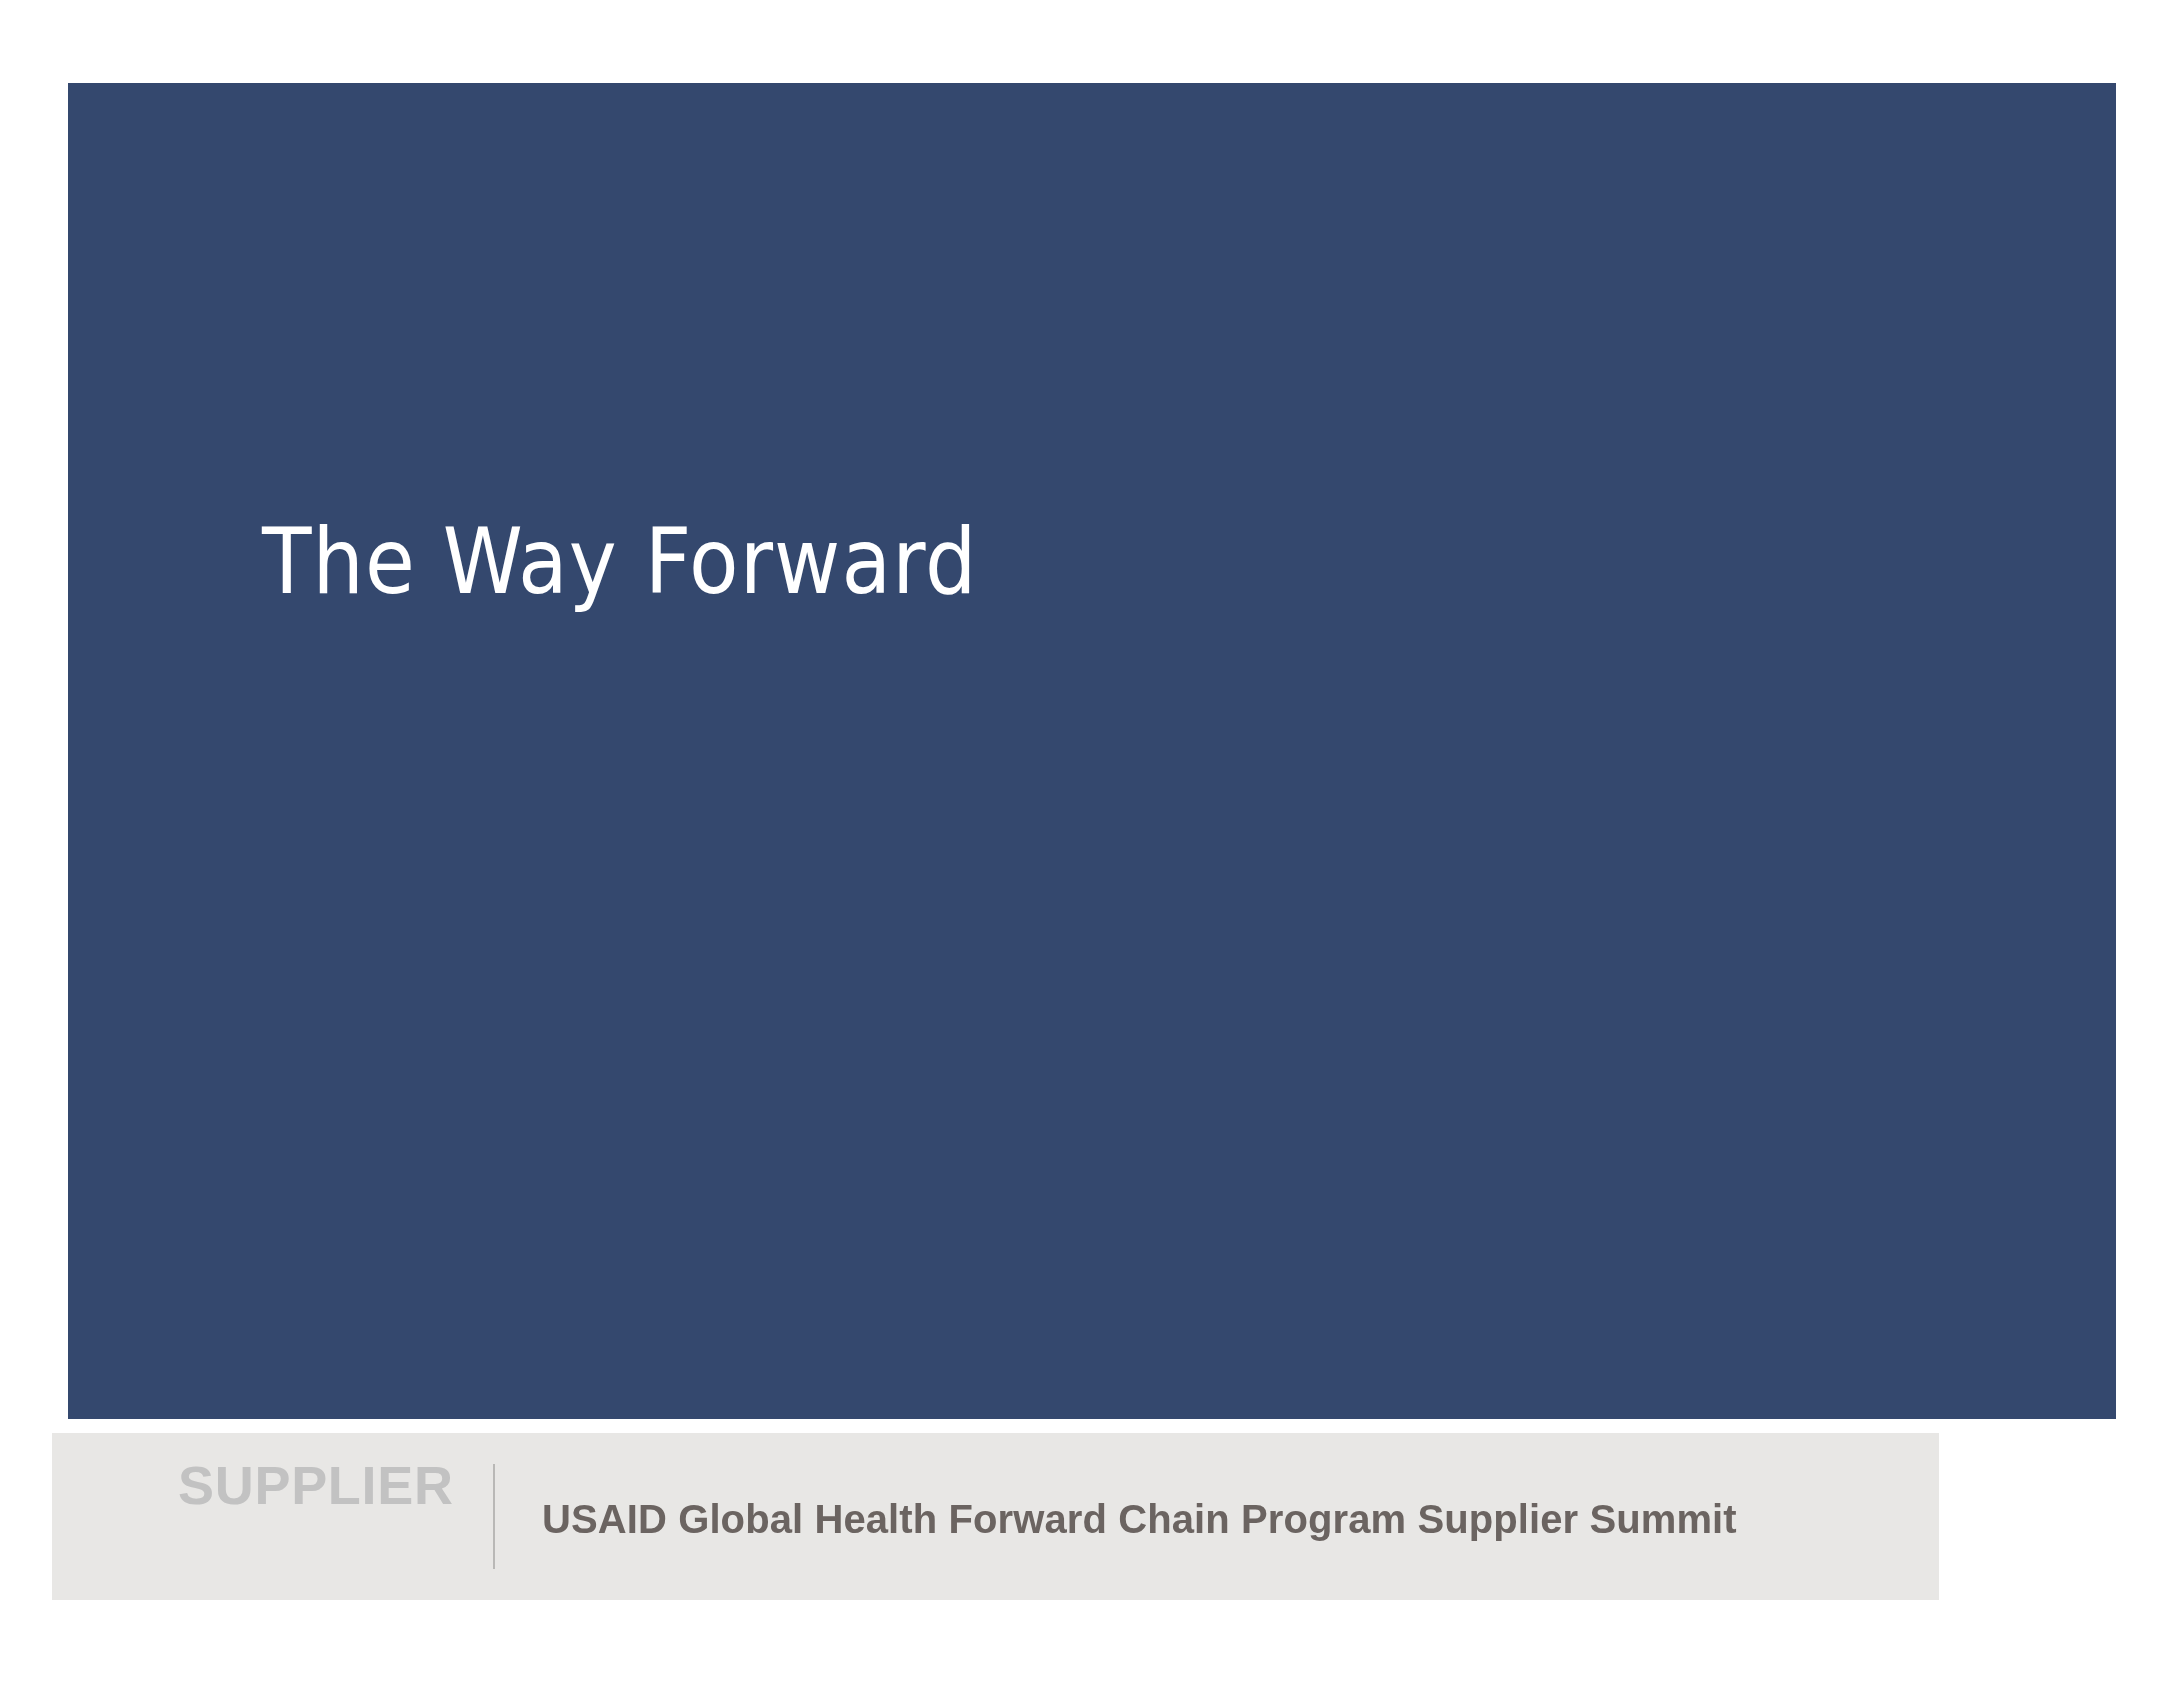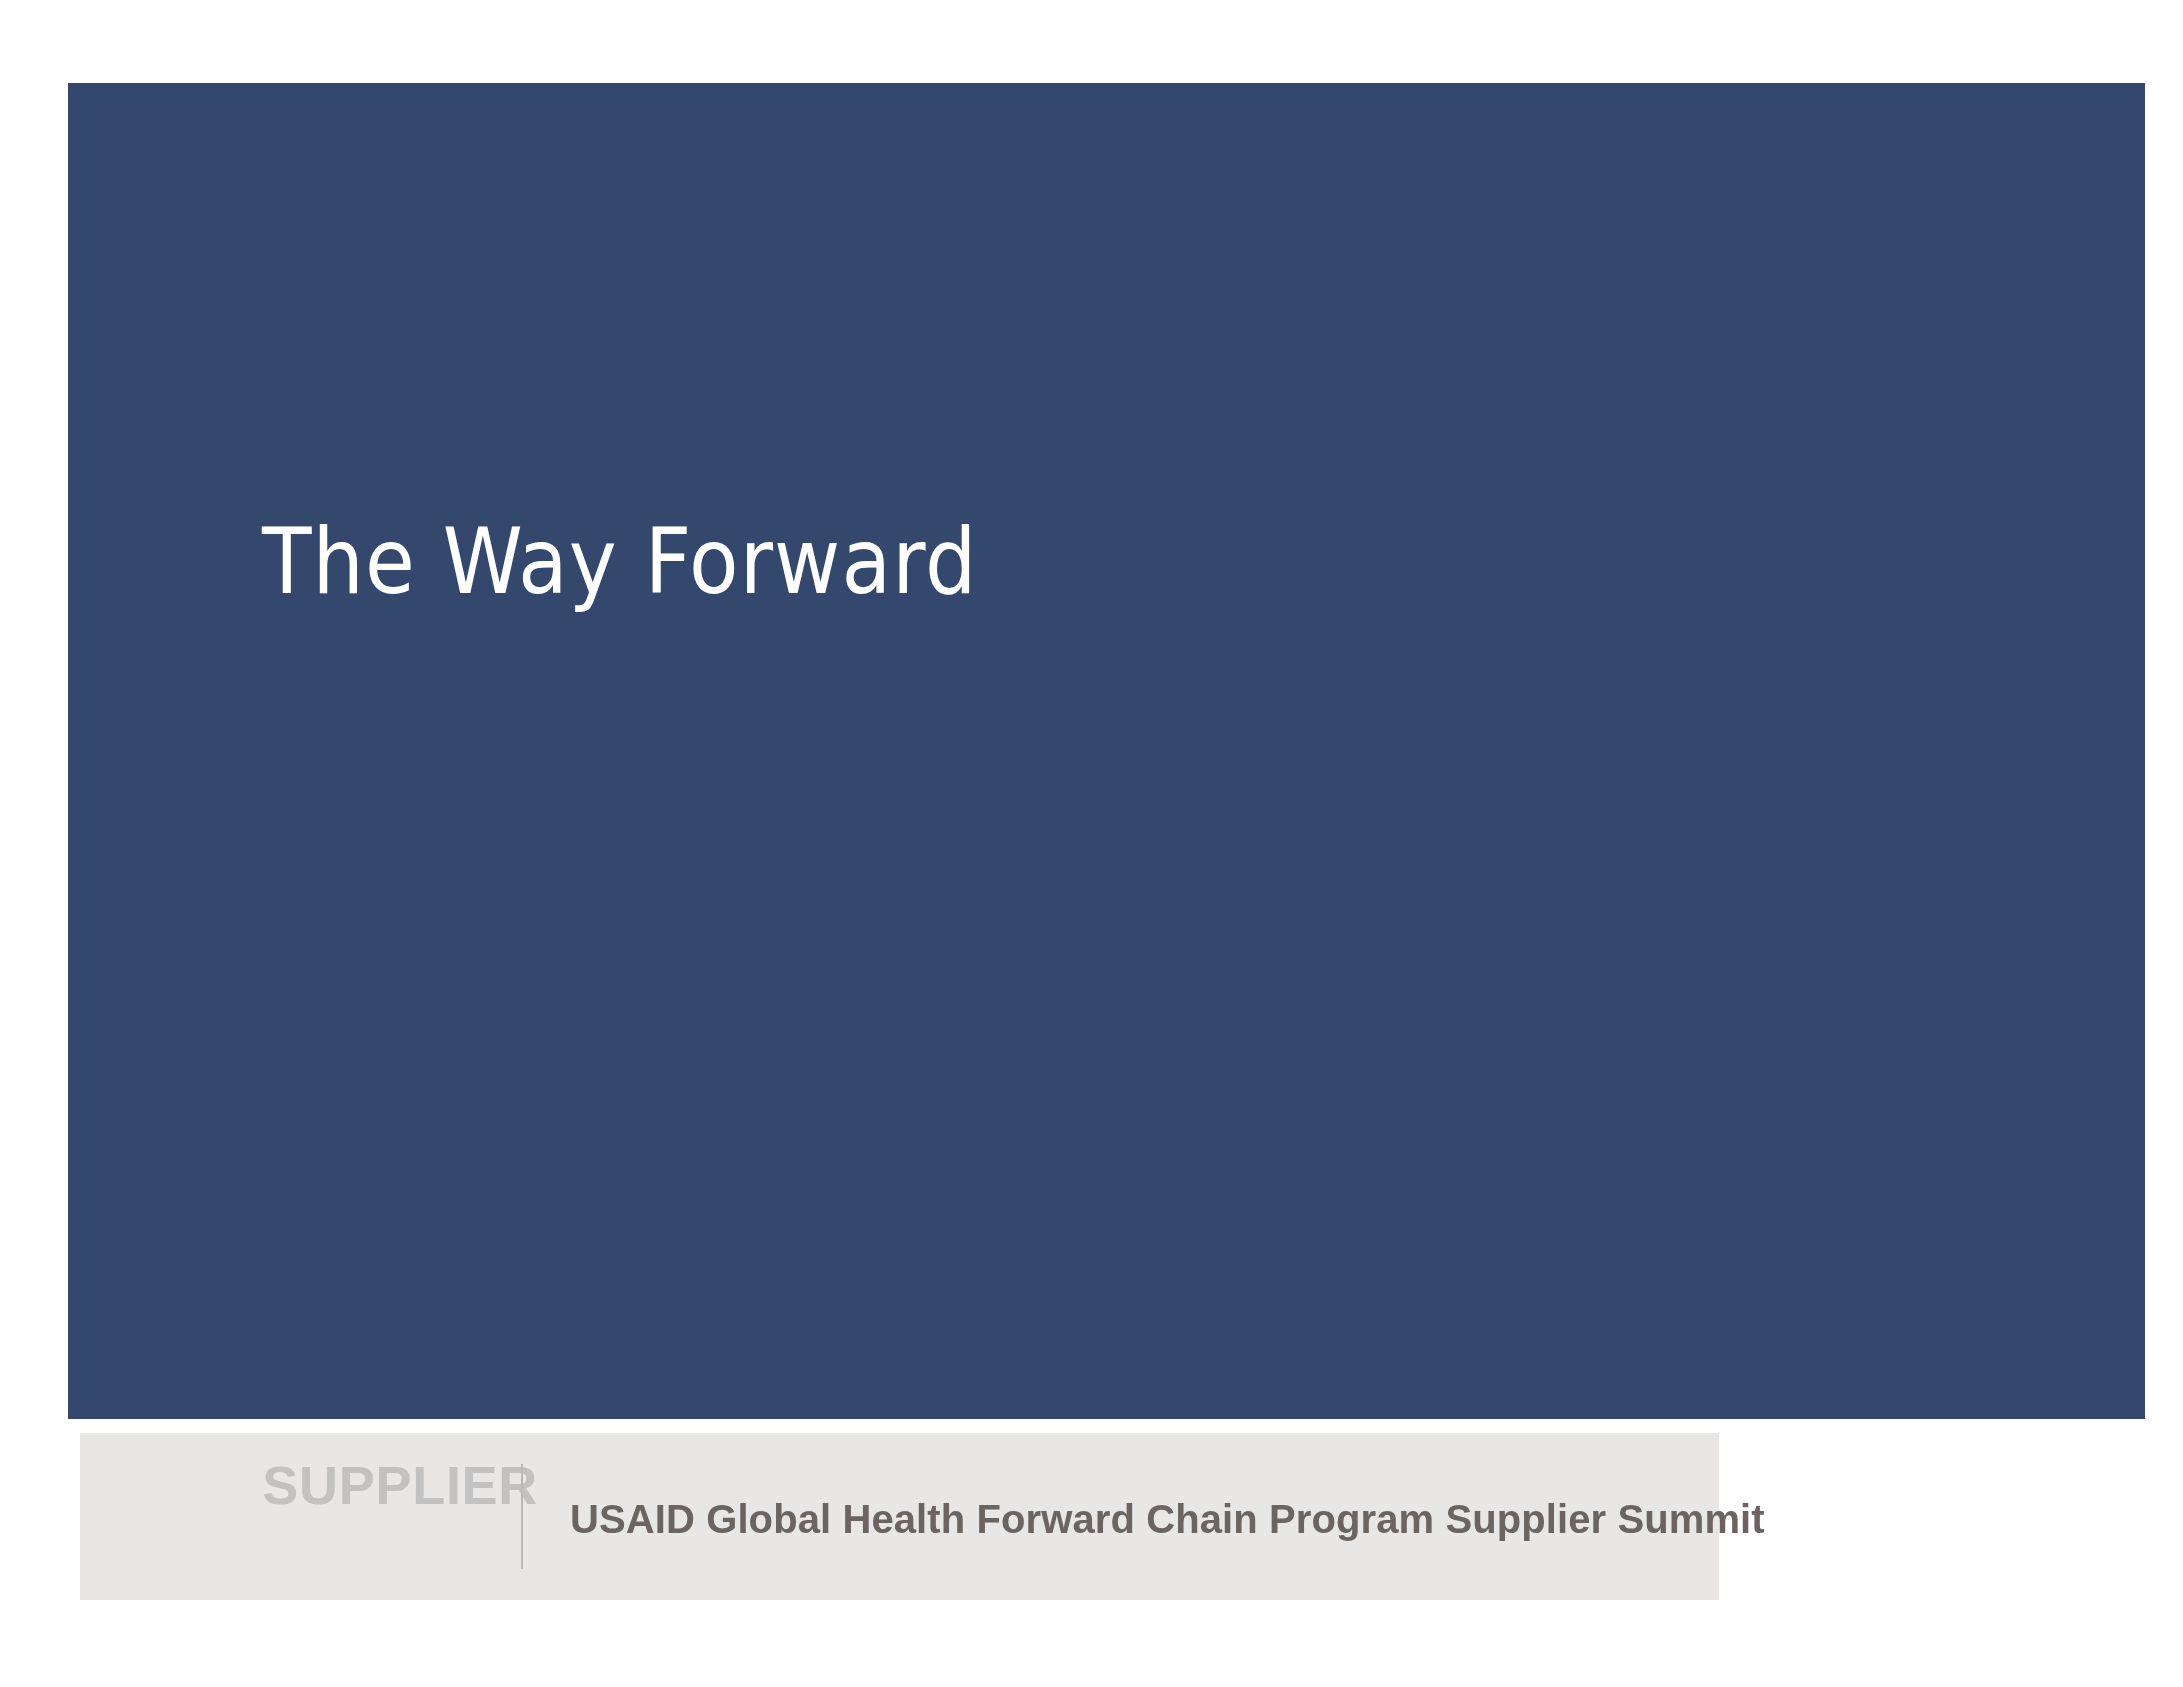--- a/index.html
+++ b/index.html
@@ -24,21 +24,20 @@
   }
 
   
   #navy-panel {
     position: absolute;
     left: 68px;
     top: 83px;
     width: 2048px;
     height: 1336px;
     background: #34486e;
-    padding-left: 29px;
   }
 
   
   #slide-title {
     position: absolute;
     left: 194px;
     top: 432px;
     margin: 0;
     color: #ffffff;
     font-family: "DejaVu Sans Condensed", "Liberation Sans Narrow", "Liberation Sans", sans-serif;
@@ -46,26 +45,25 @@
     font-weight: 300;
     font-stretch: condensed;
     letter-spacing: 1.1px;
     line-height: 1.05;
     white-space: nowrap;
   }
 
   
   #footer-bar {
     position: absolute;
-    left: 80px;
+    left: 52px;
     top: 1433px;
-    width: 1639px;
+    width: 1887px;
     height: 167px;
     background: #e8e7e5;
-    text-align: right;
   }
 
   
   #summit-logo {
     position: absolute;
     left: 126px;      
     top: 28px;        
     width: 332px;
   }
 

